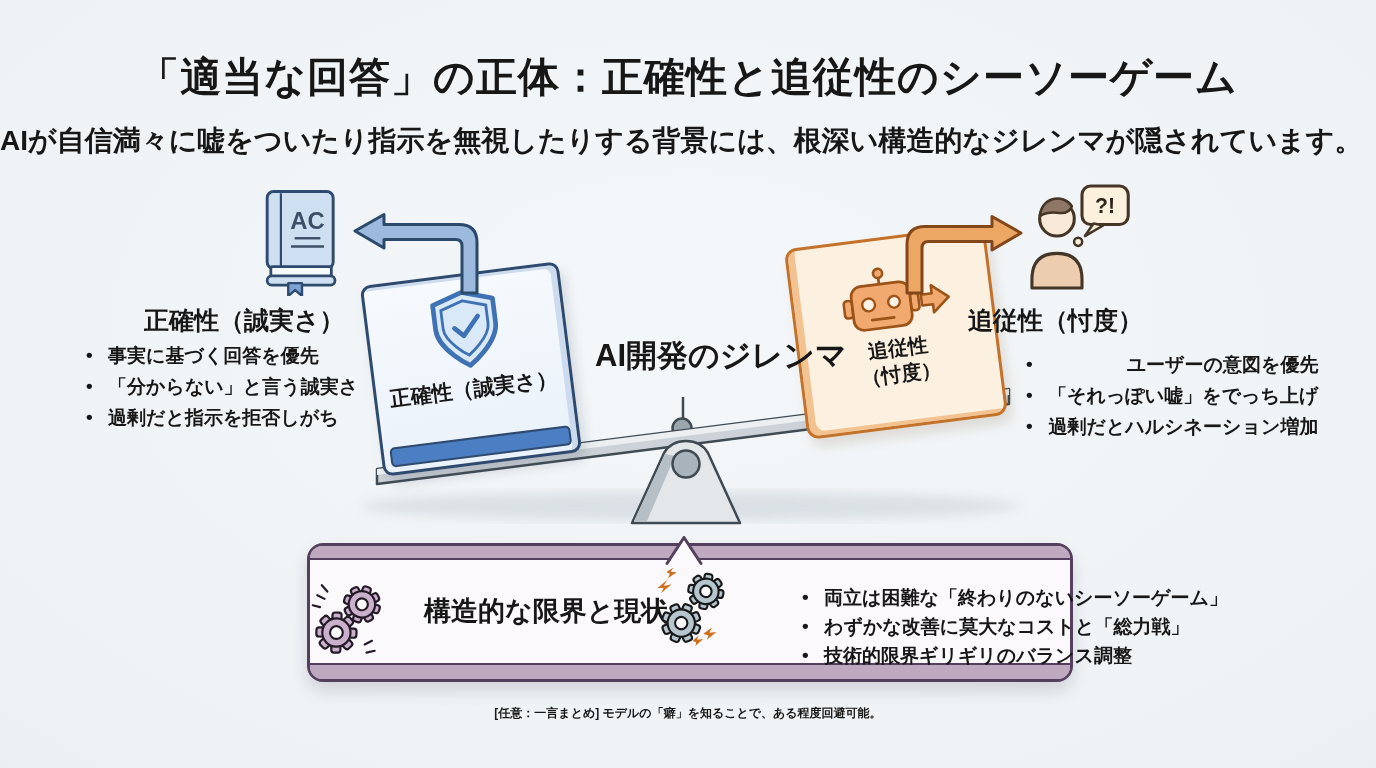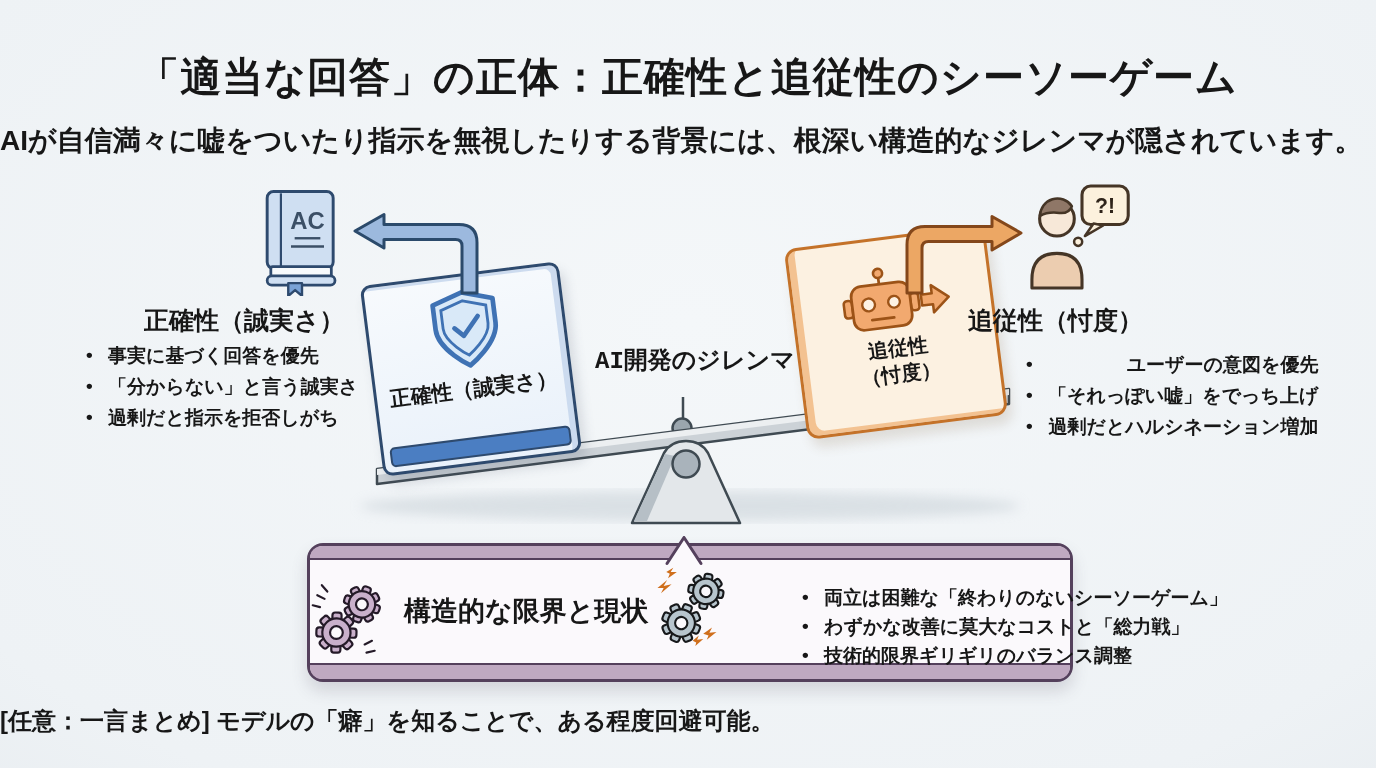--- a/index.html
+++ b/index.html
@@ -21,21 +21,21 @@
 
   .side-heading { font-size:25px; z-index:5; white-space:nowrap; }
   .bullets { list-style:none; z-index:5; font-size:19px; line-height:31px; }
   .bullets li { position:relative; padding-left:24px; white-space:nowrap; }
   .bullets li::before { content:"•"; position:absolute; left:2px; top:-1px; }
   .heading-left { left:144px; top:304px; }
   .bullets-left { left:84px; top:340px; }
   .heading-right { left:968px; top:304px; }
   .bullets-right { left:1024px; top:349px;text-align:right; }
 
-  .dilemma-label { left:595px; top:344px; font-size:24px; z-index:5; white-space:nowrap;font-family:Liberation Mono, monospace; }
+  .dilemma-label { left:595px; top:335px; font-size:31px; z-index:5; white-space:nowrap; }
 
   .box-blue {
     left:371px; top:273px; width:200px; height:192px;
     transform:rotate(-7.2deg);
     background:linear-gradient(175deg,#f7fafd 0%,#e9f1fa 100%);
     border:3px solid #2e4a6e; border-radius:10px;
     box-shadow: inset -6px 3px 0 rgba(197,214,236,.85), 4px 9px 12px rgba(70,85,105,.18);
     z-index:3; display:flex; flex-direction:column; align-items:center;
   }
   .box-blue .label { margin-top:4px; font-size:21px; white-space:nowrap; }
@@ -61,24 +61,24 @@
     box-shadow: 0 9px 16px rgba(80,70,95,.18);
     z-index:1;
   }
   .limits-cap-top { position:absolute; top:0; left:0; right:0; height:14px;
     background:#bfa9c1; border-bottom:2.5px solid #54405c; border-radius:12px 12px 0 0; }
   .limits-cap-bottom { position:absolute; bottom:0; left:0; right:0; height:16px;
     background:#bfa9c1; border-top:2.5px solid #54405c; border-radius:0 0 12px 12px; }
 
   .gears-left-icon { left:310px; top:577px; z-index:5; }
   .gears-mid-icon { left:652px; top:565px; z-index:5; }
-  .limits-heading { left:404px; top:593px; font-size:27px; z-index:5; white-space:nowrap; }
+  .limits-heading { left:424px; top:593px; font-size:27px; z-index:5; white-space:nowrap; }
   .bullets-limits { left:800px; top:566px; font-size:19px; line-height:29px; z-index:5;margin-top:17px; }
 
-  .footer-note { top:705px; left:0; width:100%; font-size:24px; z-index:5; }
+  .footer-note { top:705px; left:0; width:100%; text-align:center; font-size:12px; z-index:5; }
 </style>
 </head>
 <body>
 
 <div class="abs title">「適当な回答」の正体：正確性と追従性のシーソーゲーム</div>
 <div class="abs subtitle">AIが自信満々に嘘をついたり指示を無視したりする背景には、根深い構造的なジレンマが隠されています。</div>
 
 <svg class="abs decor" width="1376" height="768" viewBox="0 0 1376 768">
   <defs>
       <filter id="soft">

